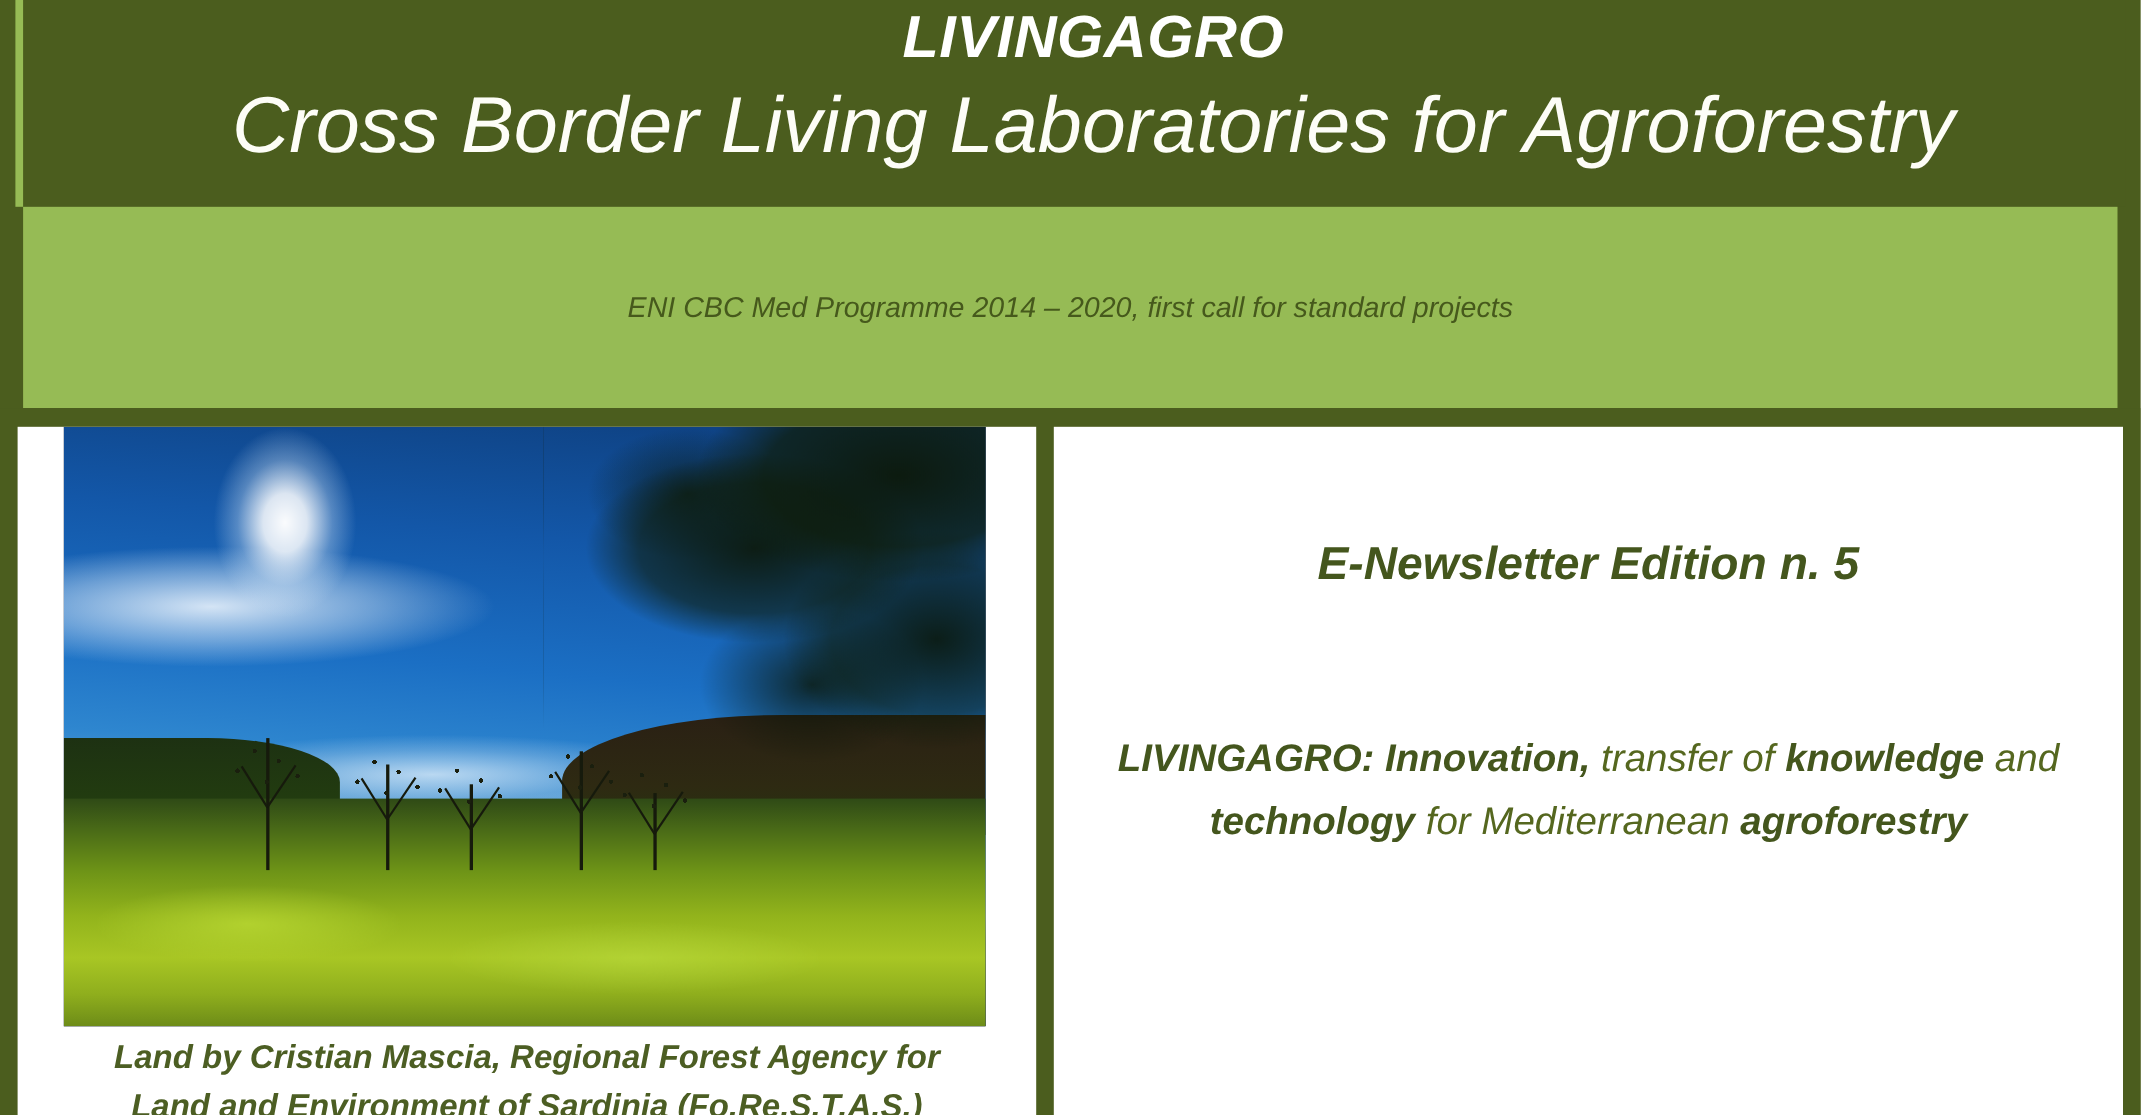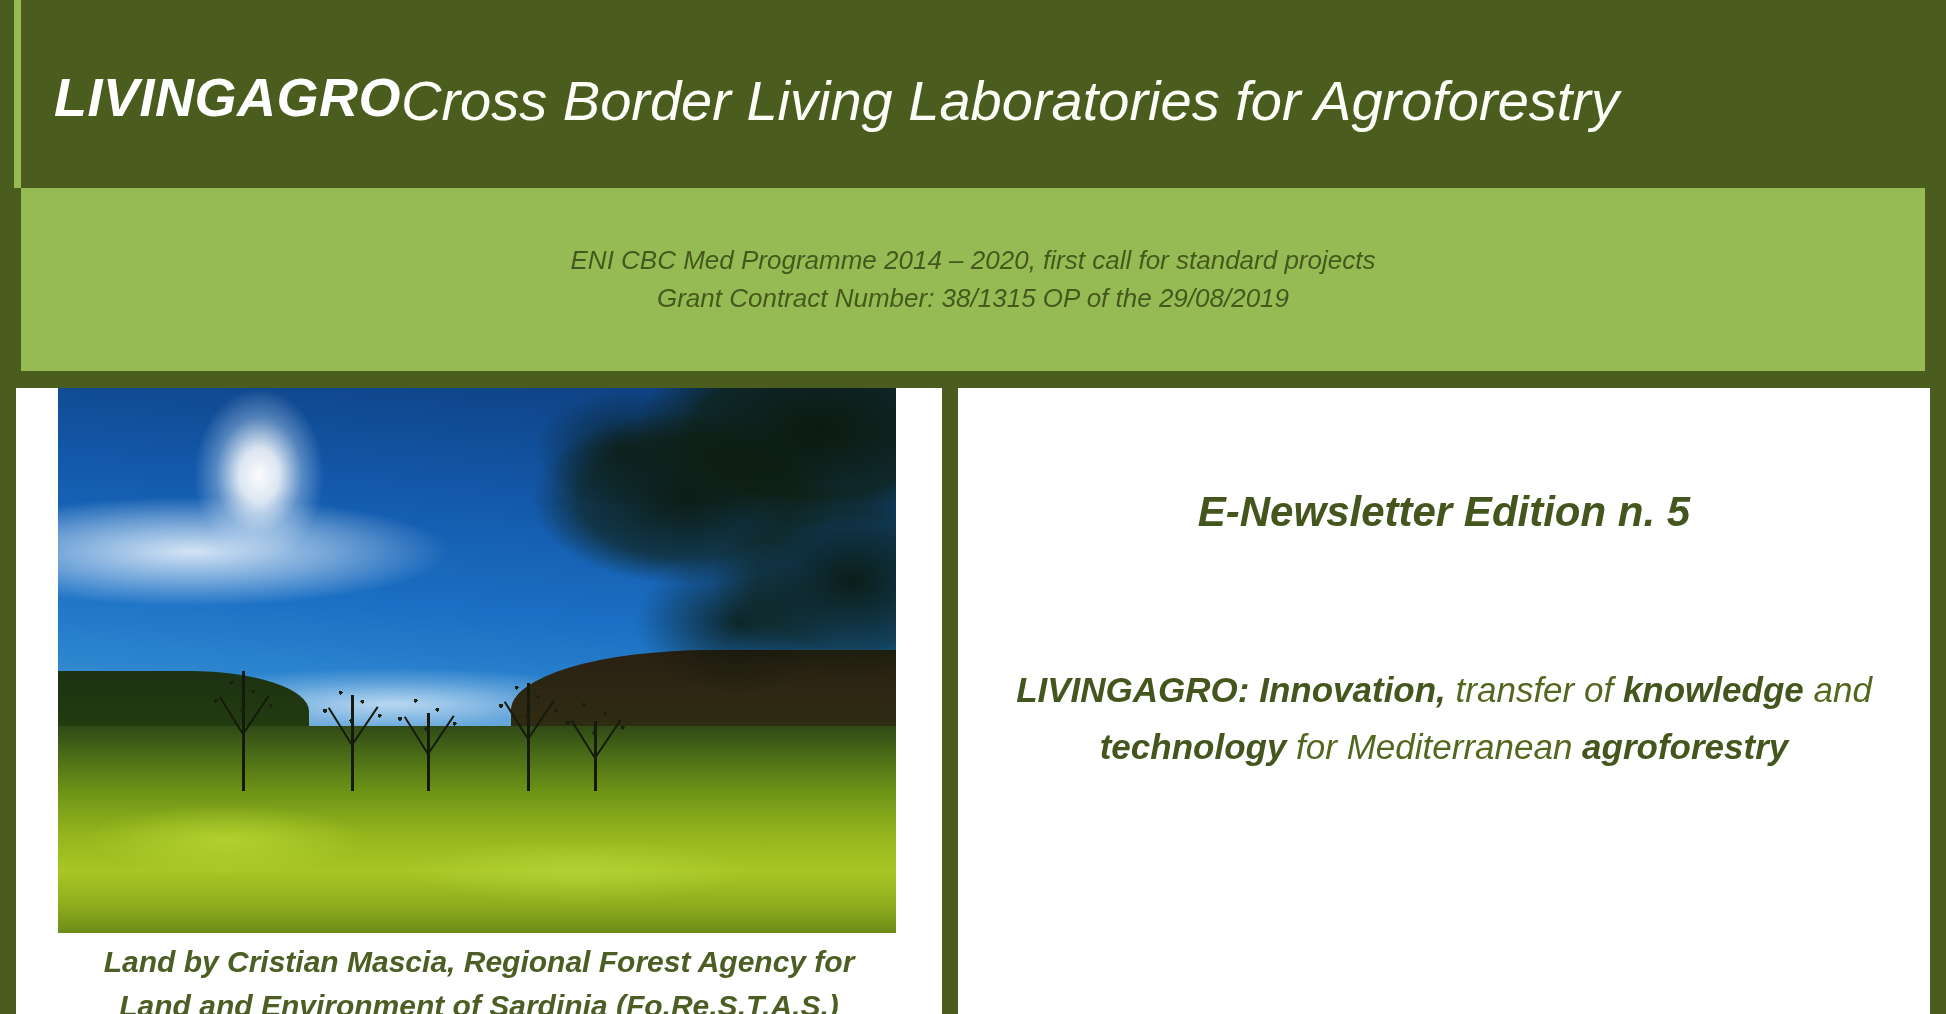--- a/index.html
+++ b/index.html
@@ -41,41 +41,41 @@
     height: 188px;
     background: #96bb55;
   }
   .header-inner {
     position: absolute;
     left: 40px;
     top: 0px;
     width: 1880px;
     height: 188px;
     display: flex;
-    flex-direction: row;
+    flex-direction: column;
     align-items: center;
     justify-content: flex-start;
   }
   .title-main {
     font-family: "Liberation Sans", sans-serif;
     font-style: italic;
     font-weight: bold;
     font-size: 54px;
     line-height: 1.05;
     color: #ffffff;
     letter-spacing: 0.5px;
     margin-top: 6px;
     text-align: center;
     white-space: nowrap;
   }
   .title-sub {
     font-family: "Liberation Sans", sans-serif;
     font-style: italic;
     font-weight: normal;
-    font-size: 56px;
+    font-size: 72px;
     line-height: 1.05;
     color: #fdfdf7;
     margin-top: 14px;
     text-align: center;
     white-space: nowrap;
   }
 
   
   .prog-band {
     position: absolute;
@@ -294,21 +294,20 @@
   <div class="header-band">
     <div class="header-inner">
       <div class="title-main">LIVINGAGRO</div>
       <div class="title-sub">Cross Border Living Laboratories for Agroforestry</div>
     </div>
   </div>
   <div class="header-accent"></div>
 
   <div class="prog-band">
     <div class="prog-line">ENI CBC Med Programme 2014 – 2020, first call for standard projects</div>
-    <div class="prog-line">Grant Contract Number: 38/1315 OP of the 29/08/2019</div>
   </div>
 
   <div class="panels">
 
     <div class="panel-left">
       <div class="photo-wrap">
         <div class="photo"></div>
         <div class="photo-hill-left"></div>
         <div class="photo-hill-right"></div>
         <div class="photo-ground"></div>

